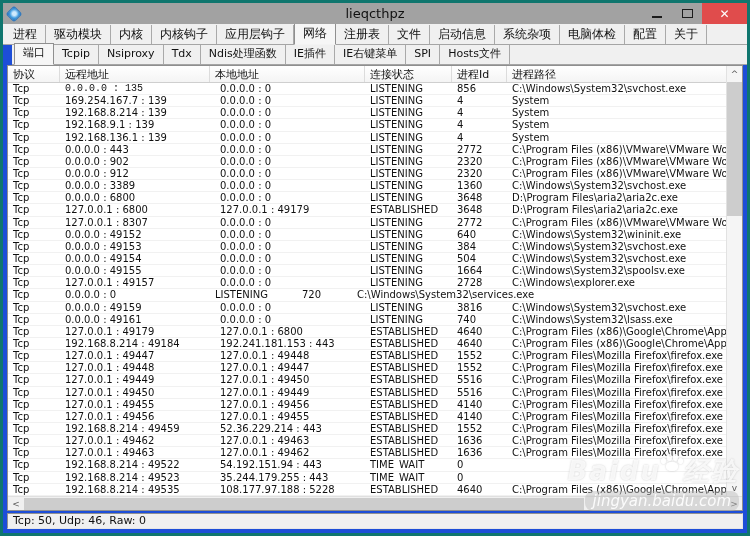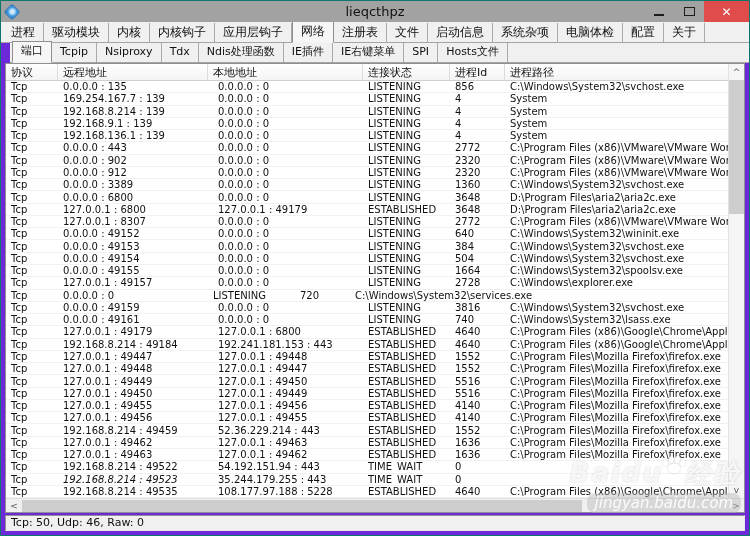--- a/index.html
+++ b/index.html
@@ -1,19 +1,19 @@
 <!DOCTYPE html>
 <html><head>
 <meta charset="utf-8">
 <style>
   * { box-sizing: border-box; margin: 0; padding: 0; }
   html,body { width: 750px; height: 536px; overflow: hidden; }
   body { font-family: "DejaVu Sans", "Liberation Sans", sans-serif; background: #fff; }
 
-  .window { width: 750px; height: 536px; border: 1px solid #0f766e; display: flex; flex-direction: column; background: #6d28d9; position: relative; }
+  .window { width: 750px; height: 536px; border: 3px solid #0f766e; display: flex; flex-direction: column; background: #1d4ed8; position: relative; }
 
   
   .titlebar { height: 21px; background: #a2a2a2; position: relative; display: flex; align-items: center; flex: none; }
   .app-icon { width: 12px; height: 12px; margin-left: 5px; transform: rotate(45deg); border-radius: 3px; background: radial-gradient(circle at 50% 45%, #cfeafd 0 25%, #3f9be0 60%, #1f6fbe 100%); border: 1px solid #2a77c0; }
   .title-text { position: absolute; left: 0; right: 0; text-align: center; font-size: 13px; color: #111; pointer-events: none; }
   .win-controls { margin-left: auto; display: flex; height: 100%; }
   .win-btn { width: 30px; height: 100%; display: flex; align-items: center; justify-content: center; }
   .min-glyph { width: 10px; height: 2px; background: #1c1c1c; margin-top: 6px; }
   .max-glyph { width: 11px; height: 9px; border: 1px solid #1c1c1c; background: transparent; }
   .close-btn { width: 45px; height: 100%; display: flex; align-items: center; justify-content: center; color: #fff; font-size: 12px; font-weight: bold; }
@@ -121,21 +121,21 @@
             <div class="hcell" style="width: 52px;">协议</div>
             <div class="hcell" style="width: 150px;">远程地址</div>
             <div class="hcell" style="width: 155px;">本地地址</div>
             <div class="hcell" style="width: 87px;">连接状态</div>
             <div class="hcell" style="width: 55px;">进程Id</div>
             <div class="hcell grow">进程路径</div>
           </div>
         <div class="tbody">
             <div class="trow">
               <div class="tcell" style="width: 52px;">Tcp</div>
-              <div class="tcell" style="width: 155px;">0.0.0.0 : 135</div>
+              <div class="tcell" style="width: 155px; font-family: Liberation Mono, monospace;">0.0.0.0 : 135</div>
               <div class="tcell" style="width: 150px;">0.0.0.0 : 0</div>
               <div class="tcell" style="width: 87px;">LISTENING</div>
               <div class="tcell" style="width: 55px;">856</div>
               <div class="tcell grow">C:\Windows\System32\svchost.exe</div>
             </div>
             <div class="trow">
               <div class="tcell" style="width: 52px;">Tcp</div>
               <div class="tcell" style="width: 155px;">169.254.167.7 : 139</div>
               <div class="tcell" style="width: 150px;">0.0.0.0 : 0</div>
               <div class="tcell" style="width: 87px;">LISTENING</div>
@@ -376,21 +376,21 @@
             <div class="trow">
               <div class="tcell" style="width: 52px;">Tcp</div>
               <div class="tcell" style="width: 155px;">192.168.8.214 : 49522</div>
               <div class="tcell" style="width: 150px;">54.192.151.94 : 443</div>
               <div class="tcell" style="width: 87px;">TIME_WAIT</div>
               <div class="tcell" style="width: 55px;">0</div>
               <div class="tcell grow"></div>
             </div>
             <div class="trow">
               <div class="tcell" style="width: 52px;">Tcp</div>
-              <div class="tcell" style="width: 155px; font-style: italic;">192.168.8.214 : 49523</div>
+              <div class="tcell" style="width: 155px;">192.168.8.214 : 49523</div>
               <div class="tcell" style="width: 150px;">35.244.179.255 : 443</div>
               <div class="tcell" style="width: 87px;">TIME_WAIT</div>
               <div class="tcell" style="width: 55px;">0</div>
               <div class="tcell grow"></div>
             </div>
             <div class="trow">
               <div class="tcell" style="width: 52px;">Tcp</div>
               <div class="tcell" style="width: 155px;">192.168.8.214 : 49535</div>
               <div class="tcell" style="width: 150px;">108.177.97.188 : 5228</div>
               <div class="tcell" style="width: 87px;">ESTABLISHED</div>

